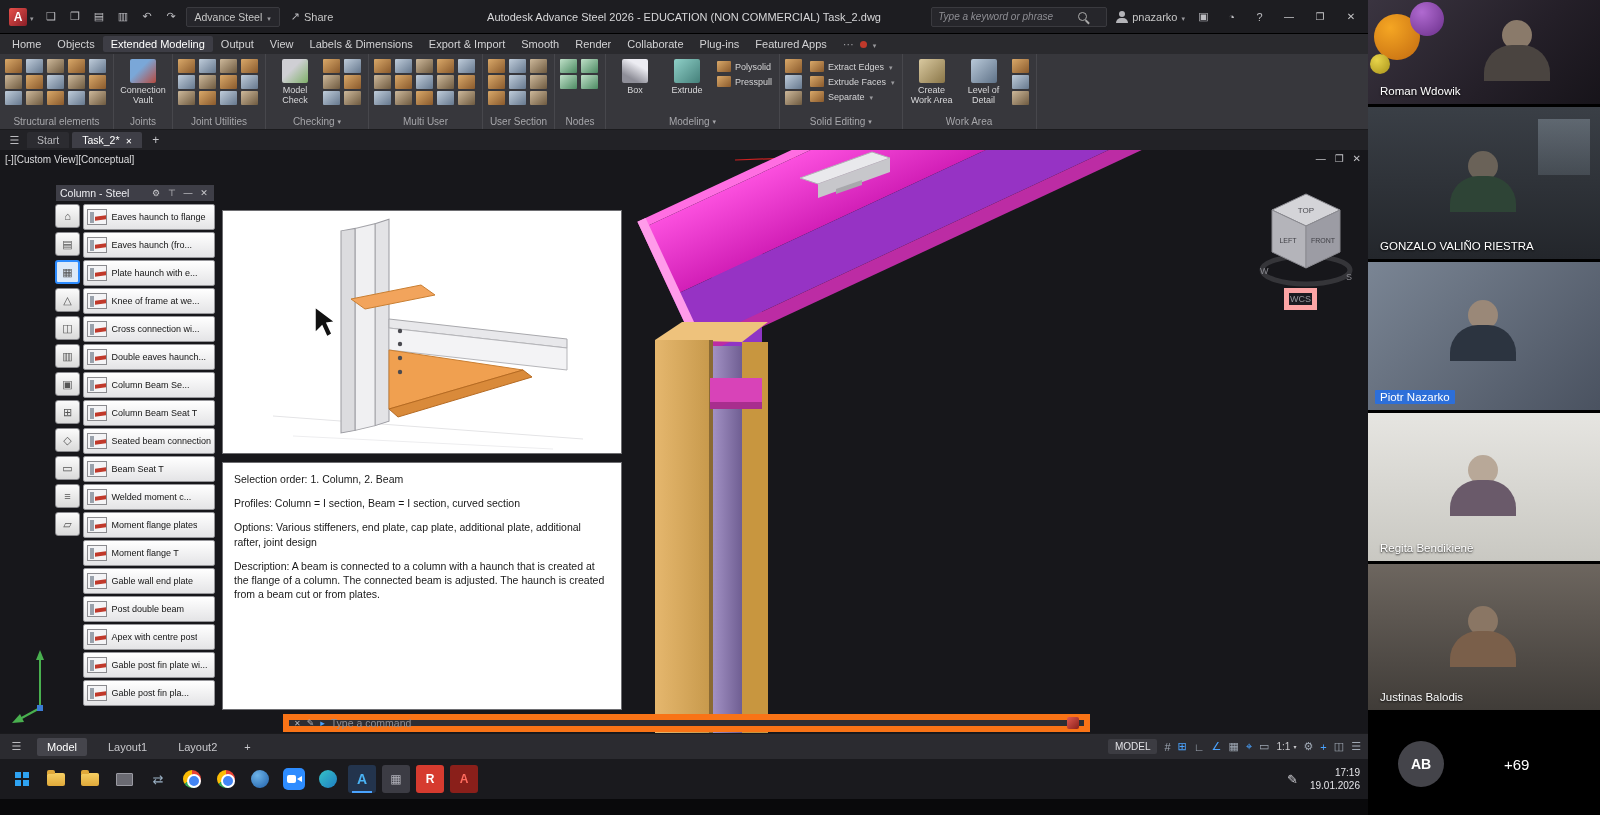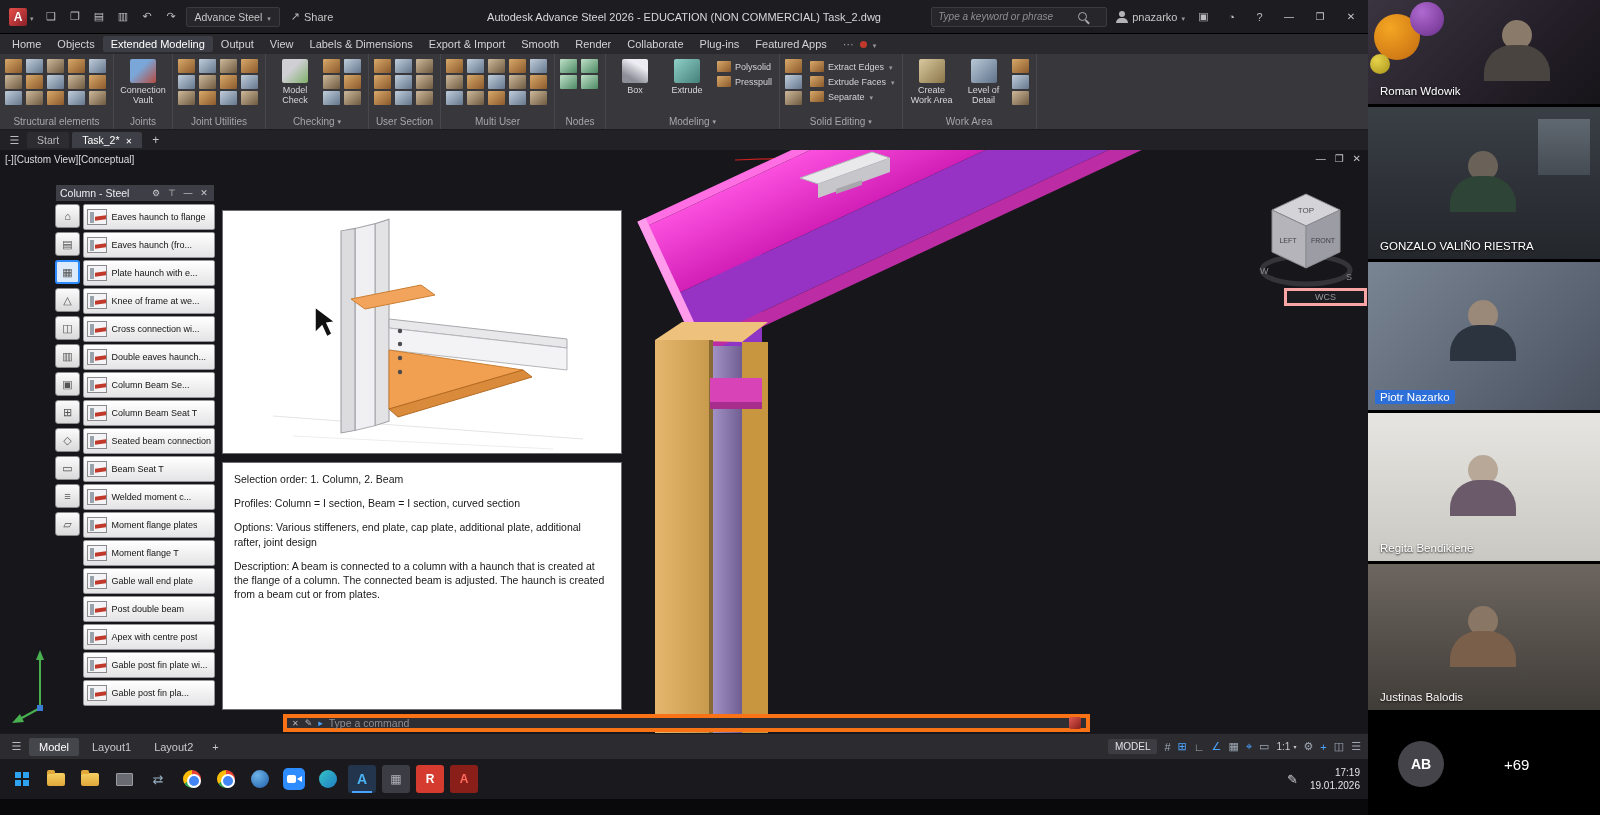--- a/index.html
+++ b/index.html
@@ -87,22 +87,22 @@
   .ft-plus{padding:0 7px;font-size:12px;color:#c8c8cc;}
 
   
   .viewport{flex:1;position:relative;background:#17171b;overflow:hidden;min-height:0;}
   .scene{position:absolute;inset:0;width:100%;height:100%;}
   .corner-label{position:absolute;top:4px;left:5px;font-size:10px;color:#dcdcde;z-index:5;}
   .vp-ctrls{position:absolute;top:3px;right:7px;z-index:5;display:flex;gap:9px;color:#c2c2c6;font-size:10px;}
   .g-min::after{content:"—";} .g-max::after{content:"❐";} .g-close::after{content:"✕";}
 
   .viewcube{position:absolute;left:1256px;top:34px;z-index:2;}
-  .wcs-chip{position:absolute;left:1284px;top:138px;z-index:2;border:3px solid #fca5a5;color:#97979c;
-    font-size:9px;padding:1px 28px;background:rgba(30,30,34,.7);}
+  .wcs-chip{position:absolute;left:1284px;top:138px;z-index:2;border:5px solid #fca5a5;color:#97979c;
+    font-size:9px;padding:1px 1px;background:rgba(30,30,34,.7);}
 
   
   .palette{position:absolute;left:55px;top:34px;width:160px;z-index:4;}
   .pal-header{height:18px;background:#3e3e47;border:1px solid #17171a;display:flex;align-items:center;padding:0 4px;gap:4px;}
   .pal-title{flex:1;font-size:10.5px;color:#ececf0;white-space:nowrap;}
   .pal-hicon{width:12px;text-align:center;color:#c9c9cd;font-size:9px;}
   .g-gear::after{content:"⚙";} .g-pin::after{content:"⊤";} .g-dash::after{content:"—";}
   .pal-body{display:flex;gap:3px;margin-top:2px;}
   .pal-strip{width:27px;display:flex;flex-direction:column;gap:4px;}
   .sbtn{width:25px;height:24px;background:linear-gradient(180deg,#fbfbfb,#dadada);border:1px solid #8a8a8e;
@@ -123,29 +123,29 @@
   .prow .lbl{white-space:nowrap;overflow:hidden;}
 
   
   .preview{position:absolute;left:222px;top:60px;width:400px;height:244px;background:#fff;border:1px solid #6e6e72;z-index:3;}
   .descpanel{position:absolute;left:222px;top:312px;width:400px;height:248px;background:#fff;border:1px solid #6e6e72;
     z-index:3;padding:9px 11px;font-size:10.5px;color:#181818;line-height:1.35;overflow:hidden;}
   .descpanel p{margin-bottom:10px;}
 
   
   .cmdbar{position:absolute;left:283px;top:564px;width:807px;height:18px;z-index:4;background:#2e2e33;
-    border:4px solid #f97316;display:flex;align-items:center;gap:6px;padding:0 5px;}
+    border:6px solid #f97316;display:flex;align-items:center;gap:6px;padding:0 5px;}
   .cmdico{color:#b6b6ba;font-size:9px;}
   .g-pencil::after{content:"✎";} .g-play::after{content:"▸";color:#4aa3ff;}
   .cmdbar input{flex:1;background:transparent;border:0;outline:0;color:#a8a8ac;font-size:10.5px;font-family:inherit;}
   .cmdbar input::placeholder{color:#8e8e94;}
   .cmd-red{width:12px;height:12px;background:linear-gradient(135deg,#e05a50,#8a1f1a);border-radius:2px;flex:0 0 auto;}
 
   
-  .statusbar{height:26px;background:#2b2b30;display:flex;align-items:center;padding:0 7px;gap:3px;
+  .statusbar{height:26px;background:#2b2b30;display:flex;align-items:center;padding:0 7px;gap:11px;
     font-size:11px;color:#c9c9cd;flex:0 0 auto;border-top:1px solid #1a1a1d;text-align:right;}
   .sb-tab{padding:3px 10px;border-radius:2px;}
   .sb-tab.active{background:#45454c;color:#fff;}
   .sb-plus{padding:0 6px;}
   .sb-right{margin-left:auto;display:flex;align-items:center;gap:7px;}
   .sb-badge{font-size:10px;color:#e2e2e6;background:#3c3c42;padding:2px 7px;border-radius:2px;}
   .sico{font-size:11px;color:#9fa8b4;}
   .sico.blue{color:#4aa3ff;}
   .sb-scale{font-size:10px;display:flex;gap:3px;align-items:center;}
   .sb-scale::after{content:"▾";font-size:6px;}
@@ -344,56 +344,56 @@
               <span class="mini"></span>
               <span class="mini"></span>
               <span class="mini"></span>
             </div>
         </div>
         <div class="rg-label menu">Checking</div>
       </div>
 
       <div class="rgroup">
         <div class="rg-content">
+          <div class="minigrid cols5">
+            <span class="mini"></span>
+          <span class="mini"></span>
+              <span class="mini"></span>
+              <span class="mini"></span>
+              <span class="mini"></span>
+              <span class="mini"></span>
+              <span class="mini"></span>
+              <span class="mini"></span>
+              <span class="mini"></span>
+              <span class="mini"></span>
+              <span class="mini"></span>
+              <span class="mini"></span>
+              <span class="mini"></span>
+              <span class="mini"></span>
+              <span class="mini"></span>
+            </div>
+        </div>
+        <div class="rg-label">Multi User</div>
+      </div>
+
+      <div class="rgroup">
+        <div class="rg-content">
           <div class="minigrid cols3">
             <span class="mini"></span>
           <span class="mini"></span>
               <span class="mini"></span>
               <span class="mini"></span>
               <span class="mini"></span>
               <span class="mini"></span>
               <span class="mini"></span>
               <span class="mini"></span>
               <span class="mini"></span>
             </div>
         </div>
         <div class="rg-label">User Section</div>
-      </div>
-
-      <div class="rgroup">
-        <div class="rg-content">
-          <div class="minigrid cols5">
-            <span class="mini"></span>
-          <span class="mini"></span>
-              <span class="mini"></span>
-              <span class="mini"></span>
-              <span class="mini"></span>
-              <span class="mini"></span>
-              <span class="mini"></span>
-              <span class="mini"></span>
-              <span class="mini"></span>
-              <span class="mini"></span>
-              <span class="mini"></span>
-              <span class="mini"></span>
-              <span class="mini"></span>
-              <span class="mini"></span>
-              <span class="mini"></span>
-            </div>
-        </div>
-        <div class="rg-label">Multi User</div>
       </div>
 
       <div class="rgroup nodes">
         <div class="rg-content">
           <div class="minigrid cols2">
             <span class="mini"></span>
           <span class="mini"></span>
               <span class="mini"></span>
               <span class="mini"></span>
             </div>

